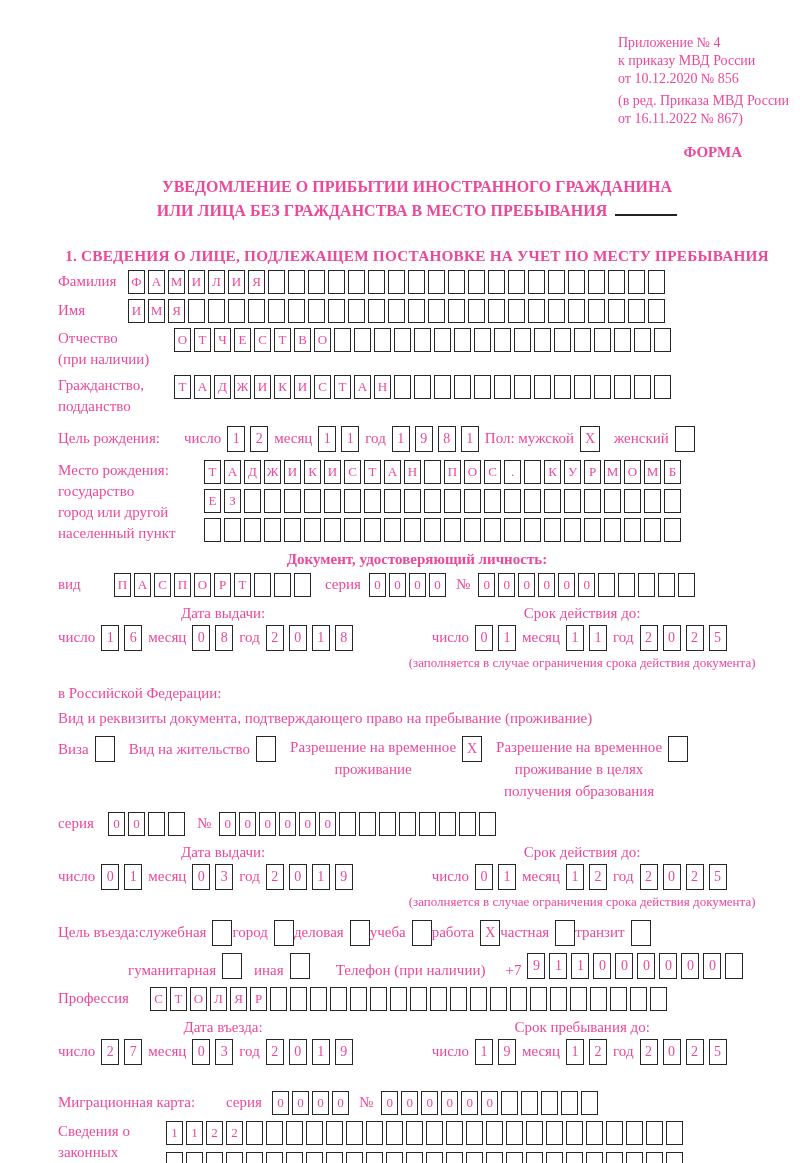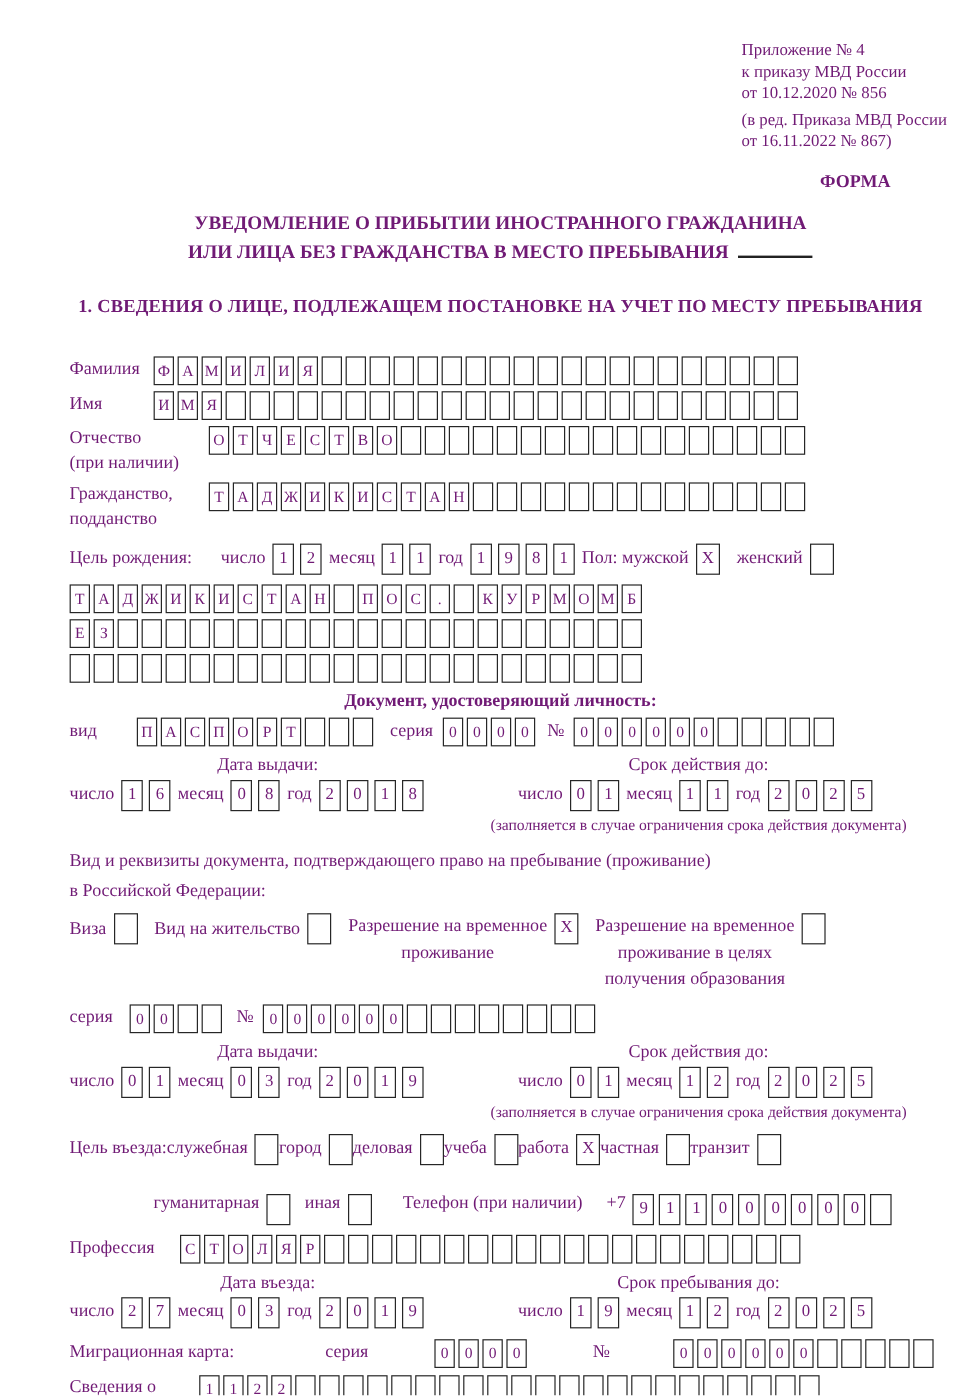--- a/index.html
+++ b/index.html
@@ -1,18 +1,18 @@
 <!DOCTYPE html>
 <html><head>
 <meta charset="utf-8">
 <style>
   * { box-sizing: border-box; }
   html,body { margin:0; padding:0; background:#fff; }
   .page {
-    width:800px; height:1163px; background:#ffffff; color:#701a75;
+    width:800px; height:1163px; background:#ffffff; color:#ec4899;
     font-family:"Liberation Serif","DejaVu Serif",serif;
     font-size:15px; padding:34px 24px 10px 58px; overflow:hidden; position:relative;
   }
   
   .hdr { margin-left:560px; width:210px; line-height:1.28; font-size:14px; }
   .hdr .amend { margin-top:4px; }
   .forma { text-align:right; padding-right:34px; font-weight:bold; margin-top:16px; font-size:15px; }
   .title { text-align:center; font-weight:bold; font-size:16px; line-height:1.5; margin-top:14px; }
   .t-underline { display:inline-block; width:62px; border-bottom:2px solid #222; height:14px; margin-left:8px; }
   .sect { text-align:center; font-weight:bold; font-size:15.3px; margin-top:24px; letter-spacing:0.2px; }
@@ -51,21 +51,21 @@
 
   .intro { margin-top:10px; line-height:1.7; }
 
   .permits { display:flex; align-items:flex-start; margin-top:4px; }
   .permits .plab { line-height:26px; }
   .permits .pmulti { text-align:center; line-height:22px; margin-left:14px; }
   .permits .gap { margin-left:14px; }
 
   .purpose-line { display:flex; align-items:center; margin-top:10px; }
   .purpose-line .pl { margin-left:0; }
-  .purpose2 { display:flex; align-items:flex-start; margin-top:24px; margin-left:70px; }
+  .purpose2 { display:flex; align-items:flex-end; margin-top:7px; margin-left:70px; }
   .phone-label { margin-left:26px; }
   .phone-prefix { margin-left:20px; margin-right:6px; }
 
   .reps { display:flex; align-items:flex-start; margin-top:6px; }
   .reps .rlab { width:108px; line-height:21.5px; flex:0 0 auto; }
   .reps .stackrows { gap:7px; }
 </style>
 </head>
 <body>
 
@@ -80,21 +80,21 @@
   </div>
   <div class="forma">ФОРМА</div>
 
   <div class="title">
     <div>УВЕДОМЛЕНИЕ О ПРИБЫТИИ ИНОСТРАННОГО ГРАЖДАНИНА</div>
     <div><span>ИЛИ ЛИЦА БЕЗ ГРАЖДАНСТВА В МЕСТО ПРЕБЫВАНИЯ</span><span class="t-underline"></span></div>
   </div>
 
   <div class="sect">1. СВЕДЕНИЯ О ЛИЦЕ, ПОДЛЕЖАЩЕМ ПОСТАНОВКЕ НА УЧЕТ ПО МЕСТУ ПРЕБЫВАНИЯ</div>
 
-  <div class="frow" style="margin-top:32px;">
+  <div class="frow" style="margin-top:5px;">
     <span class="lab w70">Фамилия</span>
     <span class="cellrow">
         <span class="cell">Ф</span>
         <span class="cell">А</span>
         <span class="cell">М</span>
         <span class="cell">И</span>
         <span class="cell">Л</span>
         <span class="cell">И</span>
         <span class="cell">Я</span>
         <span class="cell"></span>
@@ -240,20 +240,26 @@
         <span class="cell">8</span>
         <span class="cell">1</span>
       </span>
     <span>Пол: мужской</span>
     <span class="cbox">X</span>
     <span style="margin-left:14px;">женский</span>
     <span class="cbox"></span>
   </div>
 
   <div class="frow top" style="margin-top:8px;">
+    <span class="lab w145 lab2">
+      <div>Место рождения:</div>
+      <div>государство</div>
+      <div>город или другой</div>
+      <div>населенный пункт</div>
+    </span>
     <span class="stackrows">
       <span class="cellrow">
           <span class="cell">Т</span>
           <span class="cell">А</span>
           <span class="cell">Д</span>
           <span class="cell">Ж</span>
           <span class="cell">И</span>
           <span class="cell">К</span>
           <span class="cell">И</span>
           <span class="cell">С</span>
@@ -408,22 +414,22 @@
             <span class="cell">0</span>
             <span class="cell">2</span>
             <span class="cell">5</span>
           </span>
       </div>
       <div class="note">(заполняется в случае ограничения срока действия документа)</div>
     </div>
   </div>
 
   <div class="intro">
+    <div>в Российской Федерации:</div>
     <div>Вид и реквизиты документа, подтверждающего право на пребывание (проживание)</div>
-    <div>в Российской Федерации:</div>
   </div>
   <div class="permits">
     <span class="plab">Виза</span>
     <span class="cbox"></span>
     <span class="plab gap">Вид на жительство</span>
     <span class="cbox"></span>
     <span class="pmulti">
       <div>Разрешение на временное</div>
       <div>проживание</div>
     </span>
@@ -620,21 +626,21 @@
         <span class="cellrow dcells">
             <span class="cell">2</span>
             <span class="cell">0</span>
             <span class="cell">2</span>
             <span class="cell">5</span>
           </span>
       </div>
     </div>
   </div>
 
-  <div class="frow" style="margin-top:9px;gap:45px;">
+  <div class="frow" style="margin-top:26px;">
     <span class="lab" style="width:168px;">Миграционная карта:</span>
     <span style="margin-right:10px;">серия</span>
     <span class="cellrow">
         <span class="cell">0</span>
         <span class="cell">0</span>
         <span class="cell">0</span>
         <span class="cell">0</span>
       </span>
     <span style="margin:0 8px 0 10px;">№</span>
     <span class="cellrow">

